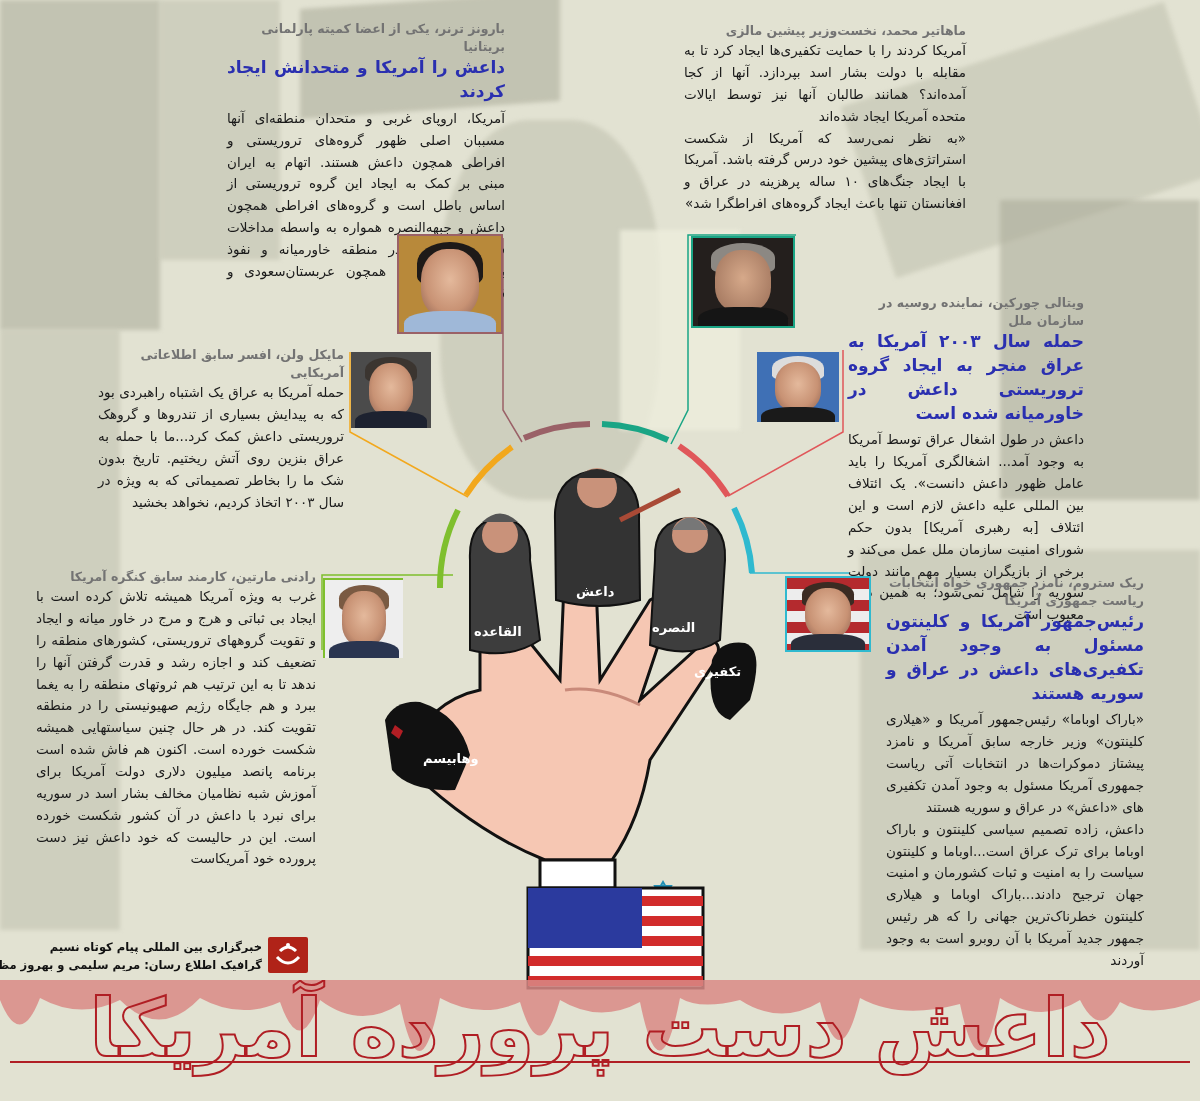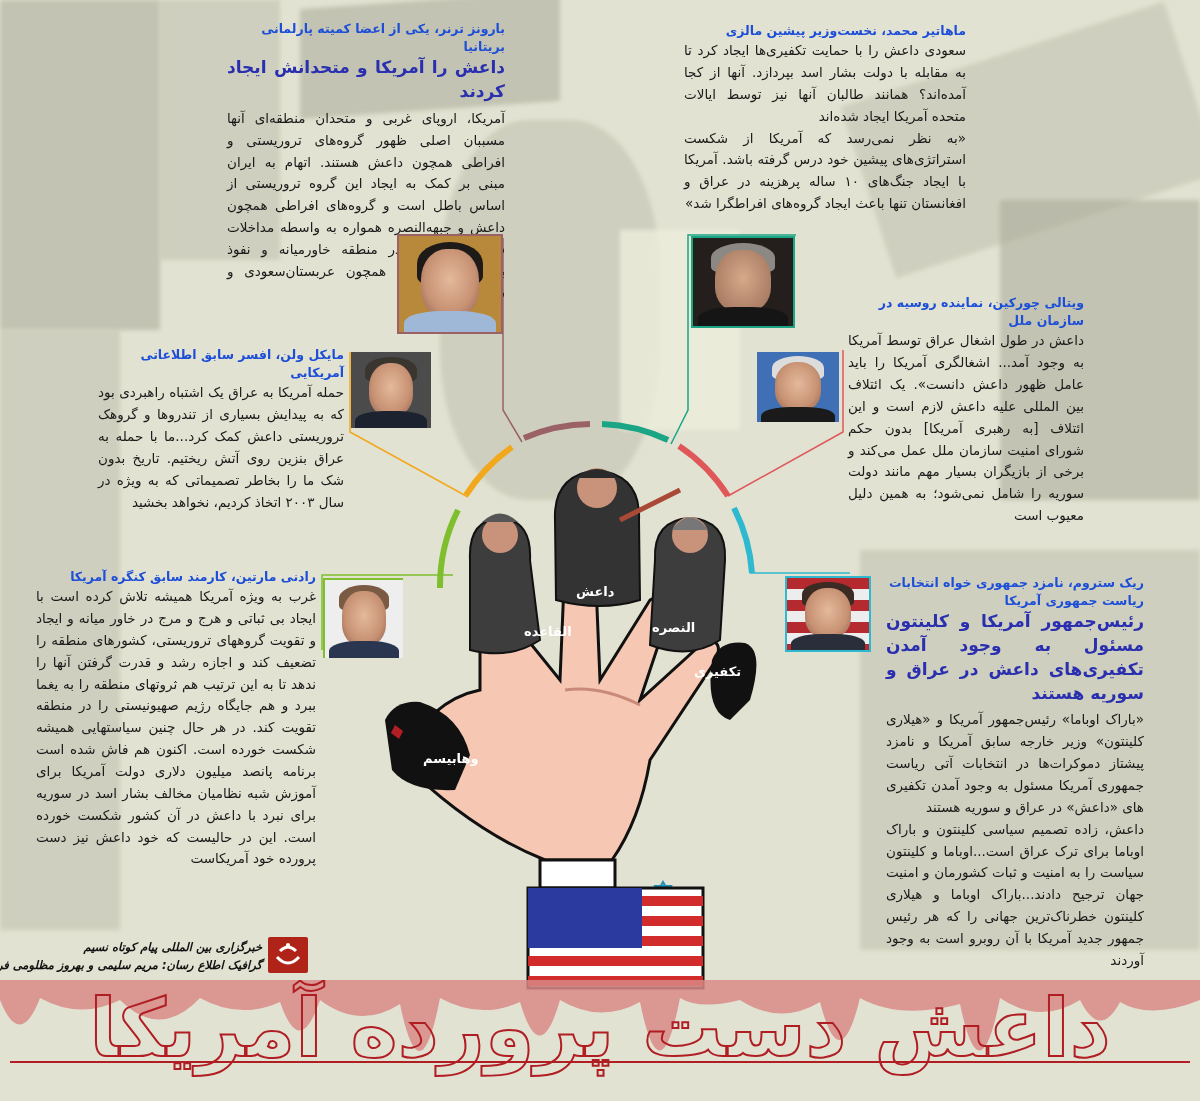--- a/index.html
+++ b/index.html
@@ -9,21 +9,21 @@
       background: #e2e2d2;
       font-family: "DejaVu Sans", sans-serif;
     }
     
     .bg { position: absolute; inset: 0; overflow: hidden; }
     .bg .blob { position: absolute; background: #bfc0ae; opacity: .55; filter: blur(2px); }
     .bg .dark { background: #a9aa98; opacity: .55; }
     .bg .light { background: #eeeedd; opacity: .8; }
 
     .block { position: absolute; direction: rtl; text-align: justify; }
-    .block .who { color: #1d4ed8; font-size: 12.5px; font-weight: bold; line-height: 1.45; text-align: right; }
+    .block .who { color: #737373; font-size: 12.5px; font-weight: bold; line-height: 1.45; text-align: right; }
     .block .head { color: #2a2fb0; font-size: 17px; font-weight: bold; line-height: 1.4; margin-bottom: 4px; }
     .block .body { color: #1a1a1a; font-size: 13.5px; line-height: 1.62; }
     .block .body p { margin: 0; }
 
     .photo {
       position: absolute; overflow: hidden;
       background: linear-gradient(160deg, #7b6a55 0%, #c9a68c 45%, #3b3a40 100%);
     }
     .photo .face {
       position: absolute; left: 22%; top: 14%; width: 56%; height: 70%;
@@ -40,21 +40,21 @@
     }
 
     svg.overlay { position: absolute; left: 0; top: 0; }
 
     .finger-label {
       position: absolute; color: #fff; font-size: 13px; font-weight: bold;
       direction: rtl; white-space: nowrap;
     }
 
     .credits { position: absolute; left: 8px; top: 938px; direction: rtl; text-align: right; width: 300px; }
-    .credits .line { font-size: 11.5px; font-weight: bold; color: #111; line-height: 1.6; white-space: nowrap; font-style: italic; }
+    .credits .line { font-size: 11.5px; font-weight: bold; color: #111; line-height: 1.6; white-space: nowrap; }
     .logo {
       position: absolute; left: 268px; top: 937px; width: 40px; height: 36px;
       background: #b02318; border-radius: 2px;
     }
 
     .banner { position: absolute; left: 0; top: 980px; width: 1200px; height: 136px; overflow: hidden; }
     .banner-title {
       position: absolute; left: 0; right: 0; top: 2px; text-align: center;
       font-family: "DejaVu Sans", sans-serif; font-size: 80px; font-weight: bold;
       color: transparent; -webkit-text-stroke: 2px #b01e24; direction: rtl; letter-spacing: 6px;
@@ -88,21 +88,21 @@
   <polyline points="671,444 688,410 688,235 796,235" stroke="#1aa585" stroke-width="1.5" fill="none"></polyline>
   <polyline points="468,497 350,432 350,352" stroke="#f2a81d" stroke-width="1.5" fill="none"></polyline>
   <polyline points="728,496 843,432 843,350" stroke="#e0575a" stroke-width="1.5" fill="none"></polyline>
   <polyline points="453,575 322,575 322,650" stroke="#7fbf2e" stroke-width="1.5" fill="none"></polyline>
   <polyline points="750,573 850,573" stroke="#2fb9cf" stroke-width="1.5" fill="none"></polyline>
 </svg>
 
 <div class="block" style="left:684px;top:22px;width:282px;">
   <div class="who">ماهاتیر محمد، نخست‌وزیر پیشین مالزی</div>
   <div class="body">
-    <p>سعودی داعش را با حمایت تکفیری‌ها ایجاد کرد تا به مقابله با دولت بشار اسد بپردازد. آنها از کجا آمده‌اند؟ همانند طالبان آنها نیز توسط ایالات متحده آمریکا ایجاد شده‌اند</p>
+    <p>آمریکا کردند را با حمایت تکفیری‌ها ایجاد کرد تا به مقابله با دولت بشار اسد بپردازد. آنها از کجا آمده‌اند؟ همانند طالبان آنها نیز توسط ایالات متحده آمریکا ایجاد شده‌اند</p>
     <p>«به نظر نمی‌رسد که آمریکا از شکست استراتژی‌های پیشین خود درس گرفته باشد. آمریکا با ایجاد جنگ‌های ۱۰ ساله پرهزینه در عراق و افغانستان تنها باعث ایجاد گروه‌های افراطگرا شد»</p>
   </div>
 </div>
 <div class="photo" style="left:691px;top:236px;width:104px;height:92px;background:#241f1d;border:2px solid #1aa585;">
   <div class="hair" style="background:#8c8883;"></div>
   <div class="face" style="background:radial-gradient(ellipse at 50% 45%,#d6a98a,#9b6f58);"></div>
   <div class="suit" style="background:#151515;"></div>
 </div>
 
 <div class="block" style="left:227px;top:20px;width:278px;">
@@ -125,20 +125,21 @@
   </div>
 </div>
 <div class="photo" style="left:351px;top:352px;width:80px;height:76px;background:#4b4b4b;">
   <div class="hair" style="background:#3b3530;"></div>
   <div class="face"></div>
   <div class="suit" style="background:#1d2230;"></div>
 </div>
 
 <div class="block" style="left:848px;top:294px;width:236px;">
   <div class="who">ویتالی چورکین، نماینده روسیه در سازمان ملل</div>
+  <div class="head">حمله سال ۲۰۰۳ آمریکا به عراق منجر به ایجاد گروه تروریستی داعش در خاورمیانه شده است</div>
   <div class="body">
     <p>داعش در طول اشغال عراق توسط آمریکا به وجود آمد... اشغالگری آمریکا را باید عامل ظهور داعش دانست». یک ائتلاف بین المللی علیه داعش لازم است و این ائتلاف [به رهبری آمریکا] بدون حکم شورای امنیت سازمان ملل عمل می‌کند و برخی از بازیگران بسیار مهم مانند دولت سوریه را شامل نمی‌شود؛ به همین دلیل معیوب است</p>
   </div>
 </div>
 <div class="photo" style="left:757px;top:352px;width:82px;height:70px;background:#3f70b5;">
   <div class="hair" style="background:#dcdcdc;"></div>
   <div class="face"></div>
   <div class="suit" style="background:#1a1a1a;"></div>
 </div>
 
@@ -206,21 +207,21 @@
   </g>
   <g>
     <path d="M712,660 Q720,640 745,643 Q765,650 750,700 L730,720 Q705,712 712,660 Z" fill="#111"></path>
   </g>
   <g>
     <path d="M385,720 Q395,700 420,702 Q460,715 470,755 L455,790 Q410,792 392,770 Z" fill="#111"></path>
     <path d="M395,725 l8,6 -4,8 -8,-6z" fill="#b21e24"></path>
   </g>
 </svg>
 <span class="finger-label" style="left:423px;top:751px;">وهابیسم</span>
-<span class="finger-label" style="left:524px;top:624px;">القاعده</span>
+<span class="finger-label" style="left:474px;top:624px;">القاعده</span>
 <span class="finger-label" style="left:576px;top:584px;">داعش</span>
 <span class="finger-label" style="left:652px;top:620px;">النصره</span>
 <span class="finger-label" style="left:694px;top:664px;">تکفیری</span>
 
 <div class="logo">
   <svg width="40" height="36" viewBox="0 0 40 36">
     <path d="M9,20 Q20,32 31,20" stroke="#fff" stroke-width="3" fill="none"></path>
     <path d="M12,14 Q20,6 28,14" stroke="#fff" stroke-width="3" fill="none"></path>
     <circle cx="20" cy="8" r="2" fill="#fff"></circle>
   </svg>

